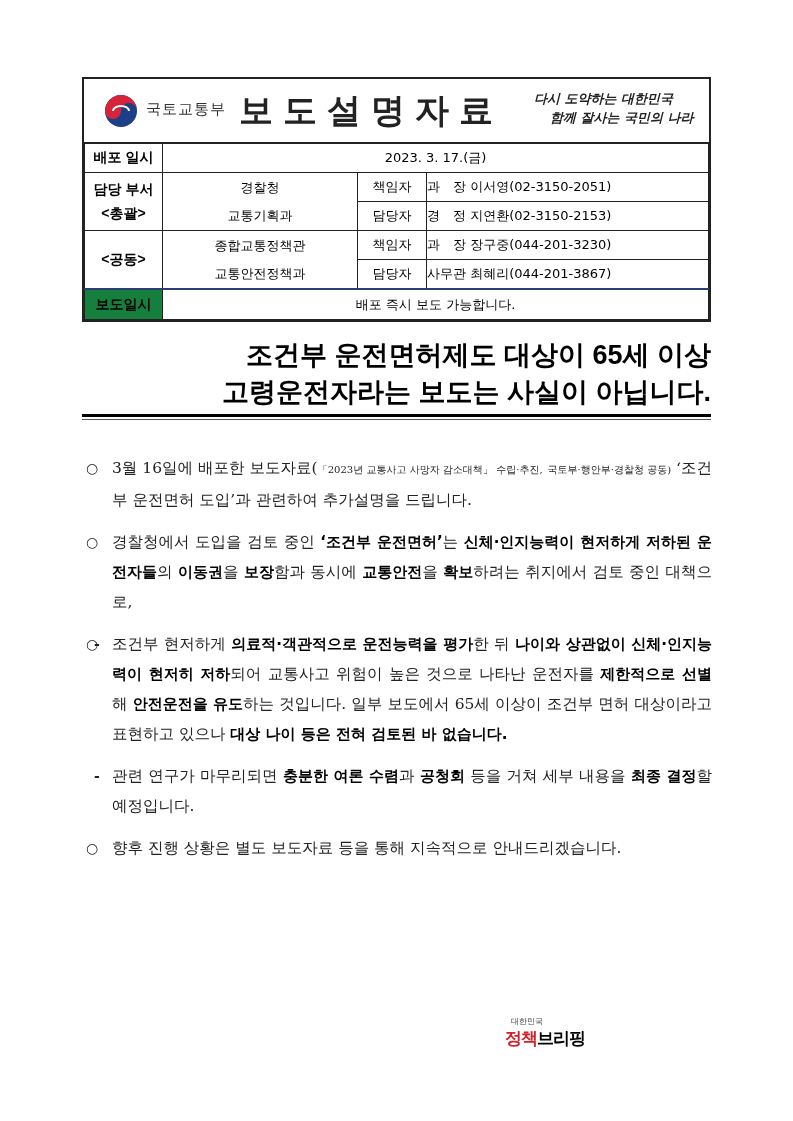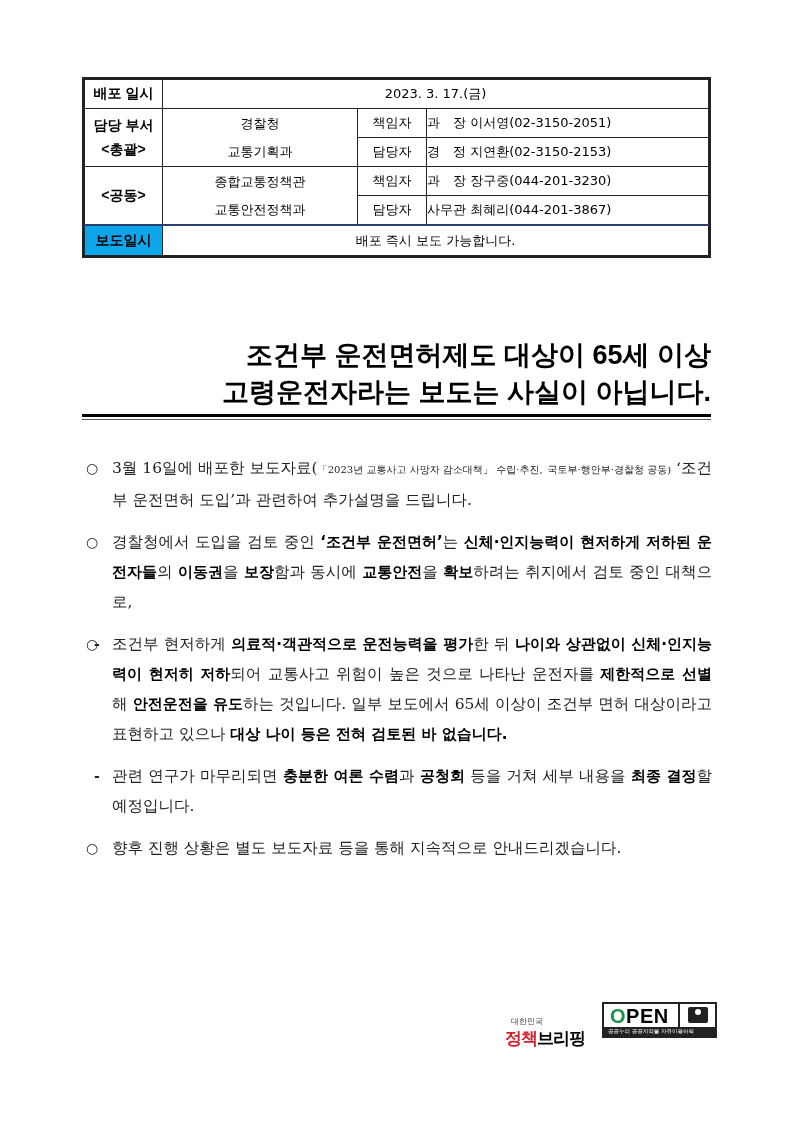--- a/index.html
+++ b/index.html
@@ -11,21 +11,21 @@
   .ministry { position:absolute; left:62px; top:21px; font-size:15px; color:#333; letter-spacing:1px; }
   .doc-title { position:absolute; left:155px; top:9px; font-size:34px; font-weight:bold; letter-spacing:10px; color:#222; }
   .slogan { position:absolute; left:450px; top:10px; font-family:"DejaVu Serif",serif; font-style:italic; font-size:13px; line-height:19px; color:#222; font-weight:bold; }
   .slogan .l2 { padding-left:16px; }
   table.info { width:100%; border-collapse:collapse; font-size:13px; }
   table.info td { border:1px solid #222; text-align:center; padding:0; height:28px; }
   table.info td.lbl { font-weight:bold; width:77px; font-family:"Liberation Sans",sans-serif; font-size:14px; }
   table.info td.role { width:68px; }
   table.info td.person { text-align:left; padding-left:0; }
   table.info tr.press td { border-top:2px solid #2b3f73; height:29px; }
-  table.info tr.press td.lbl { background:#0ea5e9; }
+  table.info tr.press td.lbl { background:#15803d; }
   td.dept { line-height:28px; }
   .headline { position:absolute; left:82px; width:629px; top:337px; text-align:right;
               font-family:"Liberation Sans",sans-serif; font-weight:bold; font-size:27px; line-height:37px; }
   .rule1 { position:absolute; left:82px; width:629px; top:414px; height:3px; background:#000; }
   .rule2 { position:absolute; left:82px; width:629px; top:419px; height:1px; background:#555; }
   .body { position:absolute; left:84px; width:628px; top:453px; font-family:"DejaVu Serif","Liberation Serif",serif; font-size:15.5px; color:#222; }
   .para { position:relative; padding-left:28px; line-height:30px; margin-bottom:12px; text-align:justify; text-align-last:left; }
   .para .mk { position:absolute; left:2px; top:0; font-family:"DejaVu Sans",sans-serif; font-size:14px; }
   .para .mk.dash { left:10px; font-weight:bold; }
   .para b { font-family:"DejaVu Sans",sans-serif; font-weight:bold; color:#000; font-size:15px; }
@@ -40,20 +40,34 @@
   .open .word .o { color:#1f8f4e; }
   .open .sep { position:absolute; left:74px; top:0; width:2px; height:24px; background:#222; }
   .open .bar { position:absolute; left:0; right:0; bottom:0; height:9px; background:#222; color:#fff; font-size:5.5px; line-height:9px; padding-left:4px; white-space:nowrap; overflow:hidden; }
   .open .pic { position:absolute; left:84px; top:3px; width:20px; height:16px; background:#222; border-radius:2px; }
   .open .pic:after { content:""; position:absolute; left:7px; top:2px; width:6px; height:6px; border-radius:50%; background:#fff; }
 </style>
 </head>
 <body>
 
 <div class="box">
+  <div class="hdr">
+    <svg class="logo" viewBox="0 0 34 34">
+      <circle cx="17" cy="17" r="16" fill="#1d3f8a"></circle>
+      <path d="M1 17 A16 16 0 0 1 33 17 A8 8 0 0 0 17 17 A8 8 0 0 1 1 17Z" fill="#d6243a"></path>
+      <circle cx="17" cy="17" r="6" fill="#fff" opacity="0.0"></circle>
+      <path d="M9 17 A8 5 0 0 1 25 17" fill="none" stroke="#fff" stroke-width="2"></path>
+    </svg>
+    <span class="ministry">국토교통부</span>
+    <span class="doc-title">보도설명자료</span>
+    <div class="slogan">
+      <div>다시 도약하는 대한민국</div>
+      <div class="l2">함께 잘사는 국민의 나라</div>
+    </div>
+  </div>
   <table class="info">
     <tbody>
         <tr>
       <td class="lbl">배포 일시</td>
       <td colspan="3">2023. 3. 17.(금)</td>
     </tr>
     <tr>
       <td class="lbl" rowspan="2">
         <div>담당 부서</div>
         <div style="margin-top:6px">&lt;총괄&gt;</div>
@@ -127,19 +141,13 @@
     <span class="mk">○</span>
     <span>향후 진행 상황은 별도 보도자료 등을 통해 지속적으로 안내드리겠습니다.</span>
   </div>
 </div>
 
 <div class="footer">
   <div class="brief">
     <div class="k1">대한민국</div>
     <div class="k2"><span class="red">정책</span><span>브리핑</span></div>
   </div>
-  <div class="open">
-    <div class="word"><span class="o">O</span><span>PEN</span></div>
-    <div class="sep"></div>
-    <div class="pic"></div>
-    <div class="bar">공공누리 공공저작물 자유이용허락</div>
-  </div>
 </div>
 
 </body></html>

